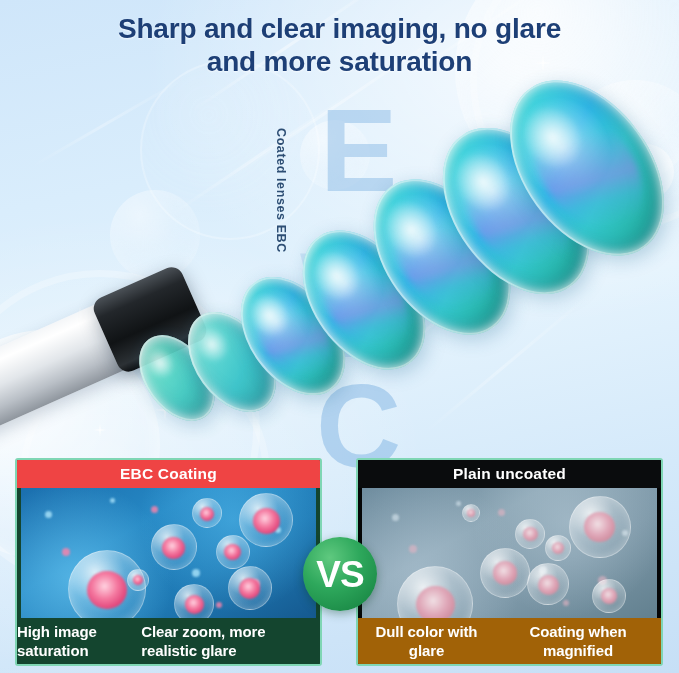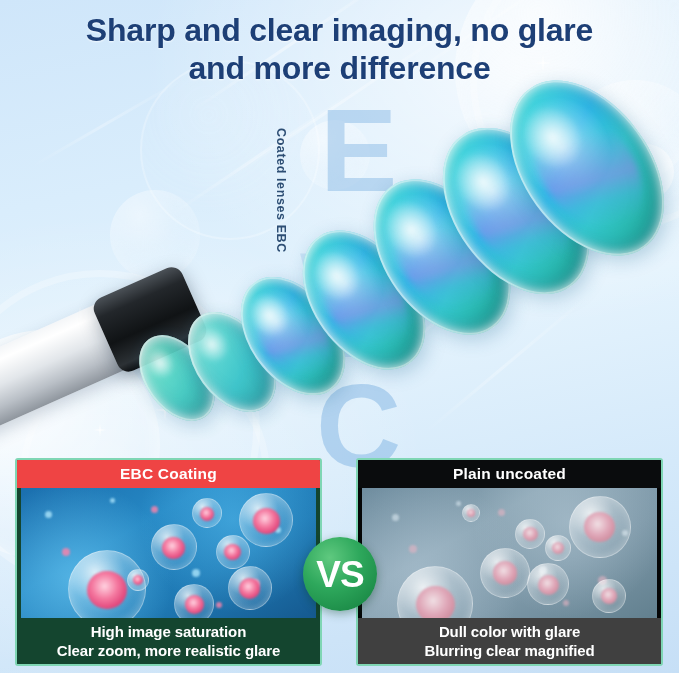--- a/index.html
+++ b/index.html
@@ -67,21 +67,21 @@
 
   
   #headline-block {
     position: absolute;
     left: 0; top: 12px;
     width: 679px;
     text-align: center;
     z-index: 25;
   }
   #headline {
-    font-size: 32px;
+    font-size: 28px;
     font-weight: 700;
     color: #1d3f76;
     line-height: 1.18;
     letter-spacing: -0.2px;
     text-shadow: 0 1px 2px rgba(255,255,255,0.75);
     padding: 0 60px;
   }
   #subhead {
     margin-top: 4px;
     font-size: 16.5px;
@@ -202,31 +202,30 @@
     position: relative;
     height: 130px;
     margin: 0 4px;
     overflow: hidden;
     background: #2a7fb5;
   }
 
   .panel-cap {
     height: 46px;
     display: flex;
-    flex-direction: column;
     align-items: center;
     justify-content: center;
     font-size: 15px;
     font-weight: 700;
     color: #ffffff;
     line-height: 1.28;
     letter-spacing: -0.1px;
   }
   #panel-left  .panel-cap { background: #14452f; }
-  #panel-right .panel-cap { background: #404040; }
+  #panel-right .panel-cap { background: #a16207; text-align: center; }
 
   
   .cellfield { position: absolute; inset: 0; }
   .cellfield.vivid {
     background:
       radial-gradient(circle at 18% 70%, rgba(120,215,255,0.55) 0%, rgba(120,215,255,0) 38%),
       radial-gradient(circle at 72% 24%, rgba(90,195,245,0.5) 0%, rgba(90,195,245,0) 40%),
       linear-gradient(150deg, #1b6fae 0%, #2688c4 35%, #1f7ab5 65%, #15598f 100%);
   }
   .cellfield.dull {
@@ -379,21 +378,21 @@
       <div class="glass"></div>
         <div class="irid"></div>
         <div class="rim"></div>
         <div class="hl"></div>
     </div>
   </div>
 
   <div id="headline-block">
     <div id="headline">
       <span>Sharp and clear imaging, no glare</span><br>
-      <span>and more difference</span>
+      <span>and more saturation</span>
     </div>
   </div>
 
   <div id="vlabel">Coated lenses EBC</div>
 
   <div class="panel" id="panel-left">
     <div class="panel-head">EBC Coating</div>
     <div class="panel-photo">
       <div class="cellfield vivid">
         <div class="dot" style="left:8%;  top:18%; width:7px;  height:7px;"></div>
@@ -469,21 +468,21 @@
         <div class="cell" style="left:78%; top:70%; width:34px; height:34px;">
             <div class="nucleus"></div>
           </div>
         <div class="cell" style="left:34%; top:12%; width:18px; height:18px;">
             <div class="nucleus"></div>
           </div>
       </div>
     </div>
     <div class="panel-cap">
       <span>Dull color with glare</span>
-      <span>Blurring clear magnified</span>
+      <span>Coating when magnified</span>
     </div>
   </div>
 
   <div id="vs-badge">
     <span>VS</span>
   </div>
 
 </div>
 
 </body></html>

